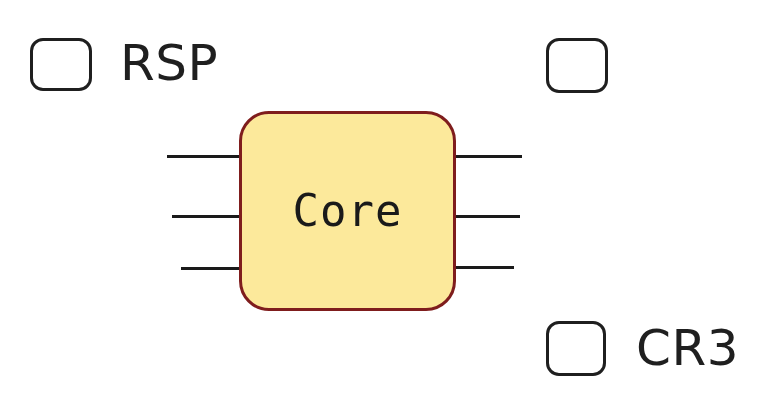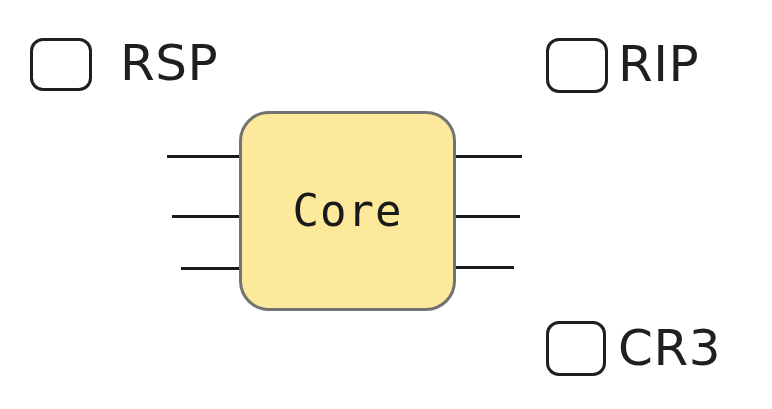--- a/index.html
+++ b/index.html
@@ -41,32 +41,32 @@
   #reg-rsp { left: 30px;  top: 38px; gap: 20px; }
   #reg-rip { left: 546px; top: 38px; }
   #reg-cr3 { left: 546px; top: 321px; }
 
   #reg-rsp .reg-box { width: 62px; height: 53px; }
   #reg-rip .reg-box { width: 62px; height: 55px; }
   #reg-cr3 .reg-box { width: 60px; height: 55px; }
 
   #reg-rsp .reg-label { font-size: 50px; margin-left: 8px; margin-top: -4px; }
   #reg-rip .reg-label { font-size: 50px; margin-left: 10px; margin-top: -4px; }
-  #reg-cr3 .reg-label { font-size: 50px; margin-left: 12px; margin-top: -2px; }
+  #reg-cr3 .reg-label { font-size: 50px; margin-left: 30px; margin-top: -2px; }
 
   
   #core-block {
     position: absolute;
     left: 239px;
     top: 111px;
     width: 217px;
     height: 200px;
     box-sizing: border-box;
     background: #fce99b;
-    border: 3px solid #737373;
+    border: 3px solid #7f1d1d;
     border-radius: 30px;
     display: flex;
     align-items: center;
     justify-content: center;
     z-index: 3;
   }
   #core-label {
     font-family: "DejaVu Sans Mono", monospace;
     font-size: 44px;
     color: #1a1a1a;
@@ -96,21 +96,20 @@
 
 <div id="canvas">
 
   <div class="reg-group" id="reg-rsp">
     <div class="reg-box"></div>
     <div class="reg-label">RSP</div>
   </div>
 
   <div class="reg-group" id="reg-rip">
     <div class="reg-box"></div>
-    <div class="reg-label">RIP</div>
   </div>
 
   <div class="reg-group" id="reg-cr3">
     <div class="reg-box"></div>
     <div class="reg-label">CR3</div>
   </div>
 
   <div class="conn" id="pin-l1"></div>
   <div class="conn" id="pin-l2"></div>
   <div class="conn" id="pin-l3"></div>

